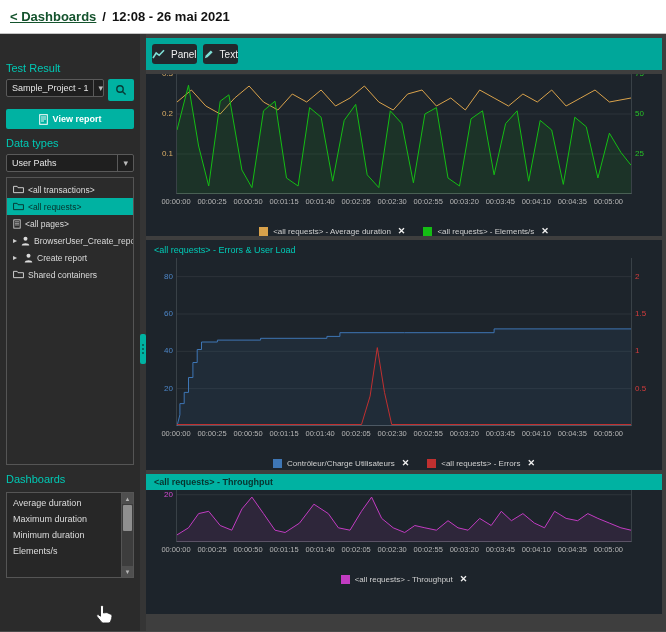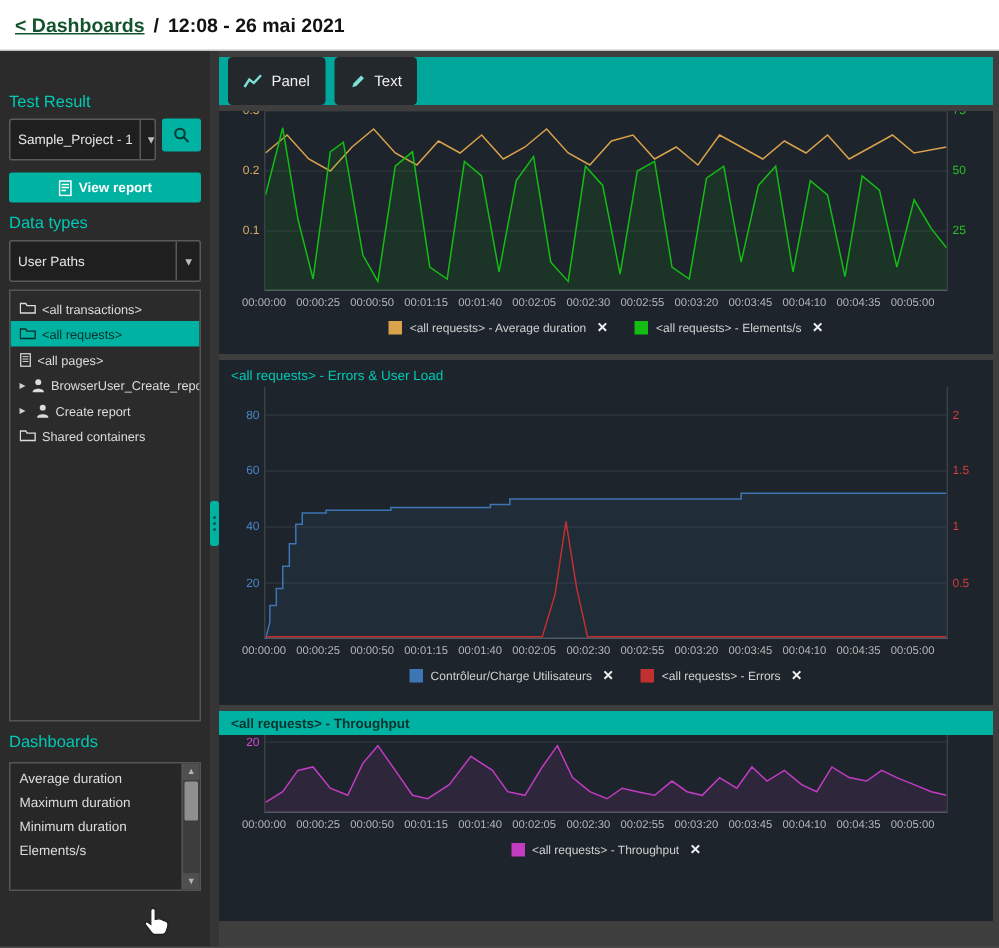--- a/index.html
+++ b/index.html
@@ -7,21 +7,21 @@
   body{font-family:"Liberation Sans",sans-serif;background:#4a4a4a;overflow:hidden;position:relative}
   
   .header{height:34px;background:#ffffff;display:flex;align-items:center;padding:0 10px;gap:6px;border-bottom:1px solid #c4c4c4}
   .header .crumb{font-size:13px;font-weight:bold;color:#14532d;text-decoration:underline;cursor:pointer}
   .header .sep,.header .title{font-size:13px;font-weight:bold;color:#121212}
   
   .content{display:flex;height:597px}
   .sidebar{width:140px;min-width:140px;background:#2b2b2b;padding:20px 6px 8px;display:flex;flex-direction:column}
   .section-label{color:#00c9b5;font-size:11px;margin:8px 0 5px}
   .proj-row{display:flex;gap:4px}
-  .select{background:#1f1f1f;border:1px solid #5a5a5a;color:#e6e6e6;font-size:9px;height:28px;display:flex;align-items:center;padding:0 5px;flex:1;justify-content:space-between;border-radius:2px;cursor:pointer;white-space:nowrap;overflow:hidden}
+  .select{background:#1f1f1f;border:1px solid #5a5a5a;color:#e6e6e6;font-size:9px;height:18px;display:flex;align-items:center;padding:0 5px;flex:1;justify-content:space-between;border-radius:2px;cursor:pointer;white-space:nowrap;overflow:hidden}
   .select .chev{color:#bbb;font-size:9px;border-left:1px solid #5a5a5a;padding-left:5px;margin-left:4px;height:100%;display:flex;align-items:center}
   .icon-btn{width:26px;height:22px;background:#00b2a2;border:none;border-radius:2px;display:flex;align-items:center;justify-content:center;cursor:pointer}
   .view-report{margin-top:8px;height:20px;background:#00b2a2;border:none;border-radius:2px;color:#ffffff;font-size:9px;font-weight:bold;display:flex;align-items:center;justify-content:center;gap:5px;cursor:pointer}
   .tree{margin-top:5px;border:1px solid #555;height:288px;overflow:hidden;background:#2b2b2b;padding-top:3px}
   .tree-item{display:flex;align-items:center;height:17px;padding-left:6px;gap:4px;font-size:8.5px;color:#dcdcdc;cursor:pointer;white-space:nowrap;overflow:hidden}
   .tree-item.selected{background:#00b2a2;color:#06302b}
   .tree-item .arrow{font-size:8px;color:#cfcfcf;width:7px}
   .tree-item .ticon{display:inline-flex;align-items:center}
   .stats{margin-top:2px;border:1px solid #555;height:86px;display:flex;background:#272727}
   .stats-items{flex:1;padding-top:2px;overflow:hidden}
@@ -33,34 +33,34 @@
   .sb .thumb{position:absolute;top:1px;left:1px;right:1px;height:26px;background:#8f8f8f;border-radius:1px;cursor:pointer}
   .spacer{flex:1}
   .trace{height:22px;width:112px;margin:0 auto;background:#1f1f1f;border:1px solid #00b2a2;border-radius:2px;color:#00cdb9;font-size:10px;font-weight:bold;display:flex;align-items:center;justify-content:center;gap:6px;cursor:pointer}
   
   .handle-col{width:6px;background:#353535;position:relative}
   .grip{position:absolute;top:300px;left:0;width:6px;height:30px;background:#00b2a2;border-radius:2px;display:flex;flex-direction:column;align-items:center;justify-content:center;gap:2px;cursor:col-resize}
   .grip i{width:2px;height:2px;background:#04554c;border-radius:50%}
   
   .main{flex:1;display:flex;flex-direction:column;background:#3e3e3e;padding-right:4px;overflow:hidden}
   .toolbar{height:32px;background:#00a79a;display:flex;align-items:center;gap:6px;padding:0 6px;margin-top:4px}
-  .tb-btn{height:32px;background:#23282c;border:none;border-radius:3px;color:#f0f0f0;font-size:10px;display:flex;align-items:center;gap:6px;padding:0 10px;cursor:pointer}
+  .tb-btn{height:20px;background:#23282c;border:none;border-radius:3px;color:#f0f0f0;font-size:10px;display:flex;align-items:center;gap:6px;padding:0 0;cursor:pointer}
   .panel{background:#1d242b;margin-top:4px;overflow:hidden;position:relative}
   #chart-0{height:162px}
   #chart-1{height:230px}
   #chart-2{height:140px}
   .panel-title{color:#00c9b5;font-size:9px;padding:5px 8px 3px}
   .panel-title-bar{background:#00b2a2;color:#07332e;font-size:9px;font-weight:bold;padding:3px 8px;height:16px}
   .plot{position:relative;margin:0 30px;border-bottom:1px solid #50565c;border-left:1px solid #394147;border-right:1px solid #394147}
   .tick{position:absolute;font-size:8px;line-height:10px}
   .tick.left{left:-29px;width:25px;text-align:right}
   .tick.right{right:-29px;width:25px;text-align:left}
   .xrow{position:relative;height:11px;margin:3px 30px 0}
   .xlab{position:absolute;font-size:7.5px;color:#b5b5b5;transform:translateX(-50%);white-space:nowrap;top:0}
-  .legend{display:flex;justify-content:center;align-items:center;gap:18px;margin-top:5px}
+  .legend{display:flex;justify-content:center;align-items:center;gap:18px;margin-top:18px}
   .leg-item{display:flex;align-items:center;gap:5px}
   .leg-sw{width:9px;height:9px;display:inline-block}
   .leg-tx{font-size:8px;color:#d0d0d0}
   .leg-x{font-size:9px;color:#f2f2f2;font-weight:bold;cursor:pointer;margin-left:2px}
   .cursor{position:absolute;left:95px;top:604px;pointer-events:none}
 </style>
 </head>
 <body>
 
 <div class="header">

